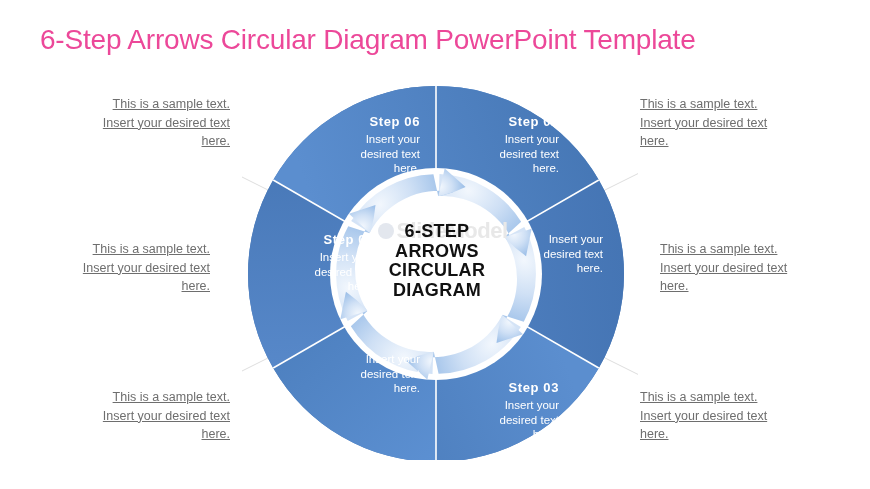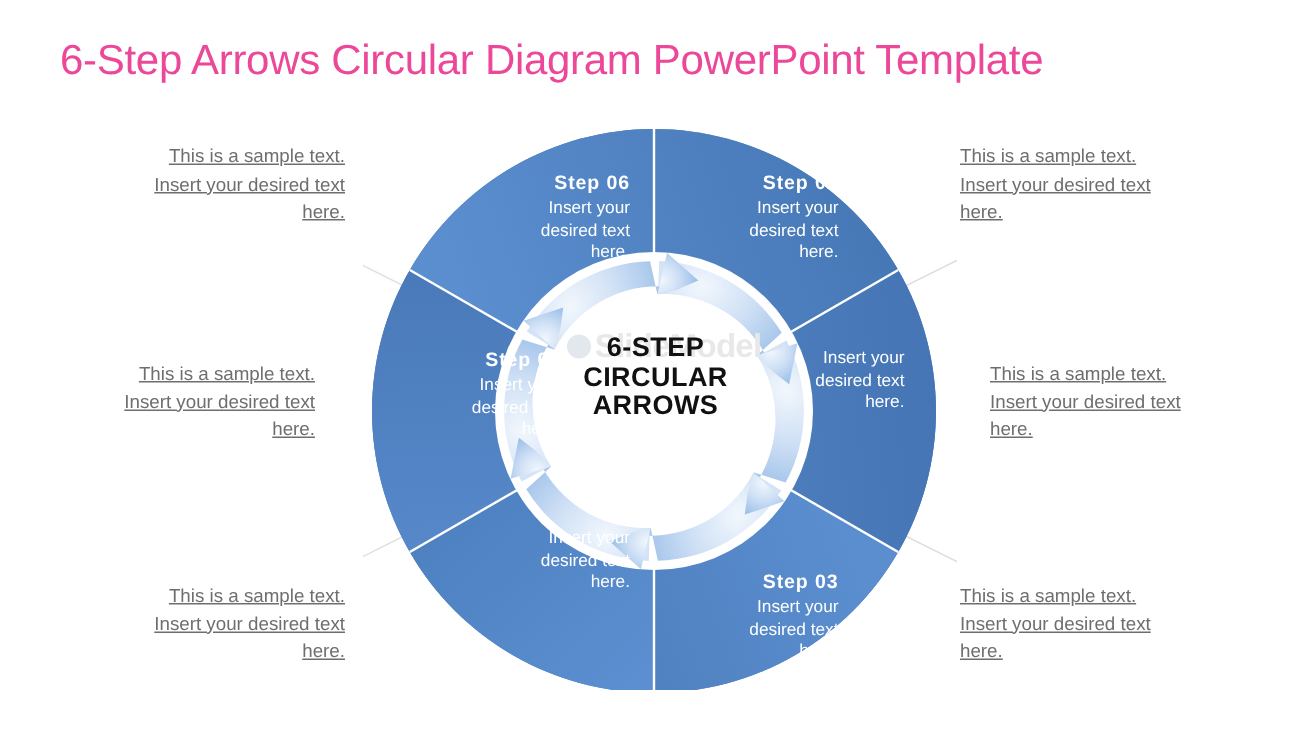--- a/index.html
+++ b/index.html
@@ -240,22 +240,23 @@
 
       <circle cx="194" cy="190" r="78" fill="#ffffff"></circle>
     </svg>
 
     <div id="watermark">
       <span class="wm-dot"></span><span>SlideModel</span>
     </div>
 
     <div id="center-text">
       <div>6-STEP</div>
+      <div>ARROWS</div>
       <div>CIRCULAR</div>
-      <div>ARROWS</div>
+      <div>DIAGRAM</div>
     </div>
 
     <div class="step-label" id="lab-01">
       <div class="st-title">Step 02</div>
       <div class="st-body">
         <div>Insert your</div>
         <div>desired text</div>
         <div>here.</div>
       </div>
     </div>

